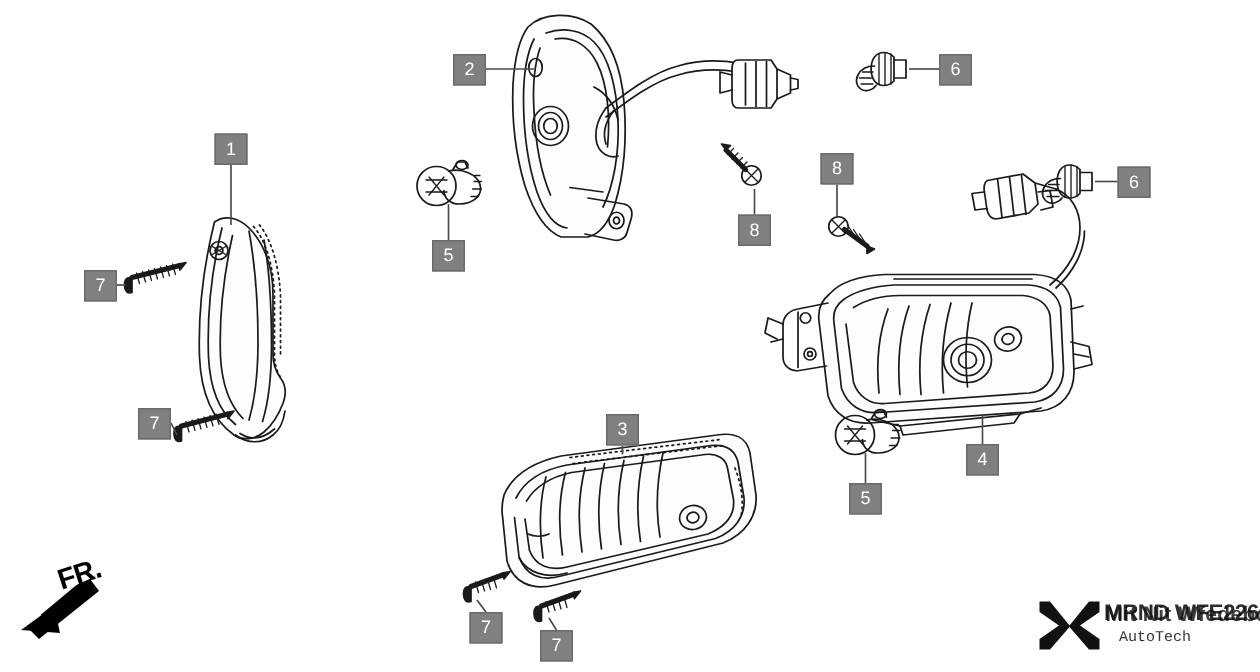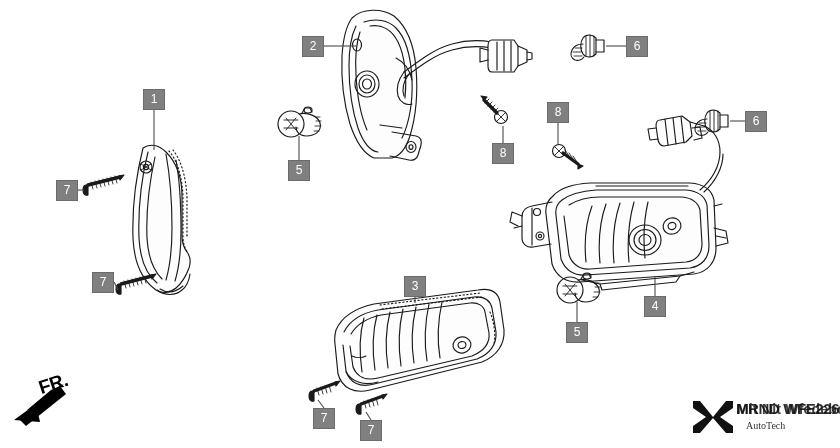--- a/index.html
+++ b/index.html
@@ -30,21 +30,21 @@
   .brandtext-wrap{position:absolute;left:46px;top:4px;width:104px;height:22px;}
   .brandtext{
     position:absolute;left:0;top:0;white-space:nowrap;
     font-family:"Liberation Sans",sans-serif;font-weight:bold;
     font-size:15px;color:#111;letter-spacing:-0.4px;
   }
   .brandtext.b{opacity:.88;}
   .brandtext.a{opacity:.80;left:1px;top:1px;font-size:14px;letter-spacing:0.2px;}
   .brandsub{
     position:absolute;left:56px;top:24px;white-space:nowrap;
-    font-family:Liberation Serif, serif;font-size:10px;color:#333;
+    font-family:Liberation Mono, monospace;font-size:10px;color:#333;
   }
 </style>
 </head>
 <body>
 
 <div id="stage">
 
   <svg class="layer" viewBox="0 0 840 448" xmlns="http://www.w3.org/2000/svg">
     <g fill="none" stroke="#1a1a1a" stroke-width="1.15" stroke-linecap="round" stroke-linejoin="round">
 

